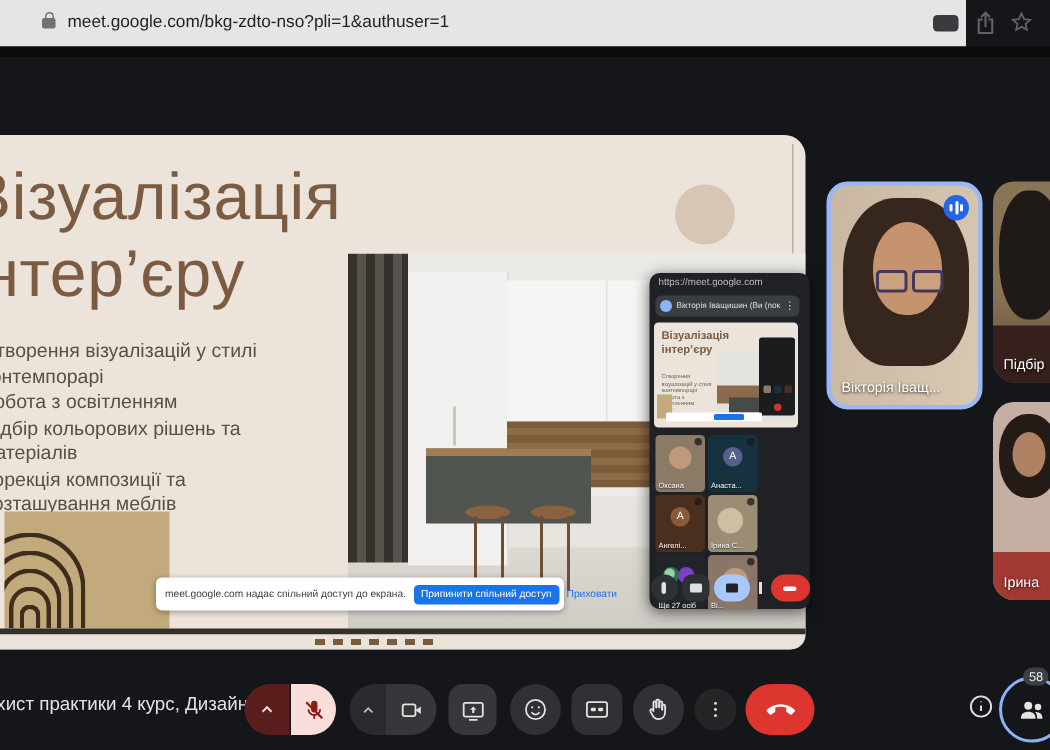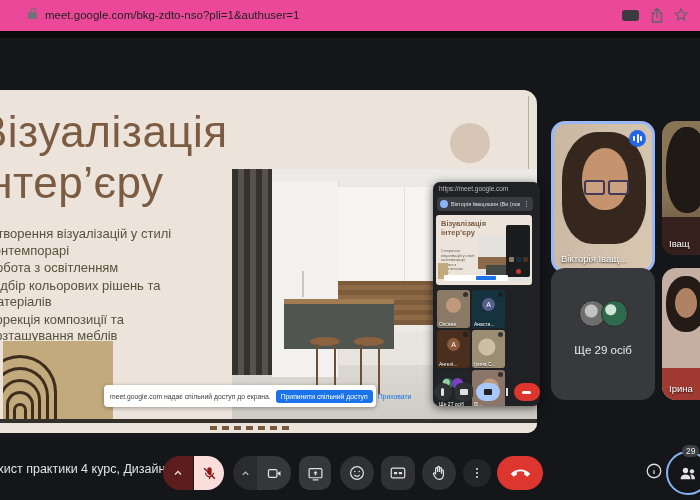--- a/index.html
+++ b/index.html
@@ -1,21 +1,21 @@
 <!DOCTYPE html>
 <html><head>
 <meta charset="utf-8">
 <style>
   html,body{margin:0;padding:0;background:#000;}
   #screen{position:relative;width:700px;height:500px;overflow:hidden;background:#151619;
           font-family:"Liberation Sans",sans-serif;}
   .abs{position:absolute;}
 
   
-  #browser-bar{left:0;top:0;width:700px;height:31px;background:#ec4899;display:flex;align-items:center;}
+  #browser-bar{left:0;top:0;width:644px;height:31px;background:#e5e5e5;display:flex;align-items:center;}
   #lock{left:28px;top:12px;width:9px;height:7px;background:#6f7276;border-radius:1.5px;}
   #lock:before{content:"";position:absolute;left:1.5px;top:-4px;width:6px;height:6px;
     border:1.5px solid #6f7276;border-bottom:none;border-radius:4px 4px 0 0;box-sizing:border-box;}
   #url-text{left:45px;top:9px;font-size:11.5px;color:#1f2023;white-space:nowrap;}
   #tab-preview{left:622px;top:10px;width:17px;height:11px;background:#3a3b3e;border-radius:3px;}
   #share-ic{left:650px;top:7px;}
   #star-ic{left:673px;top:7px;}
   #black-strip{left:0;top:31px;width:700px;height:7px;background:#0b0b0c;}
   #present-bar{left:0;top:38px;width:700px;height:30px;background:#42474b;display:flex;align-items:center;padding-left:10px;box-sizing:border-box;}
   #present-bar span{font-size:11px;color:#e8eaed;}
@@ -309,30 +309,23 @@
       <i style="height:5px;"></i>
         <i style="height:9px;"></i>
         <i style="height:5px;"></i>
     </span>
     <span class="name">Вікторія Іващ...</span>
   </div>
 
   <div id="tile-o" class="tile">
     <span class="hair"></span>
     <span class="cloth"></span>
-    <span class="name">Іващ</span>
-  </div>
-
-  <div id="tile-more" class="tile">
-    <span class="avrow">
-      <i class="a1"></i>
-      <i class="a2"></i>
-    </span>
-    <span class="txt">Ще 29 осіб</span>
-  </div>
+    <span class="name">Підбір</span>
+  </div>
+
 
   <div id="tile-n" class="tile">
     <span class="hair"></span>
     <span class="face"></span>
     <span class="cloth"></span>
     <span class="name">Ірина</span>
   </div>
 
   <div id="meeting-name" class="abs">Захист практики 4 курс, Дизайн</div>
 
@@ -403,21 +396,21 @@
     </svg>
   </div>
 
   <div id="info-btn" class="abs">
     <svg width="18" height="18" viewBox="0 0 24 24" fill="none" stroke="#dfe1e5" stroke-width="1.7">
       <circle cx="12" cy="12" r="9"></circle>
       <path d="M12 11v5"></path>
       <circle cx="12" cy="7.8" r="0.6" fill="#dfe1e5" stroke="none"></circle>
     </svg>
   </div>
-  <span id="people-badge" class="abs">29</span>
+  <span id="people-badge" class="abs">58</span>
   <div id="people-ring" class="abs" style="display:flex;align-items:center;justify-content:center;">
     <svg width="20" height="20" viewBox="0 0 24 24" fill="#e3e3e3">
       <circle cx="9" cy="9" r="3.2"></circle>
       <path d="M3.2 18.5c0-3 2.6-4.7 5.8-4.7s5.8 1.7 5.8 4.7v.9H3.2z"></path>
       <circle cx="16.8" cy="10" r="2.6"></circle>
       <path d="M15.4 13.9c2.8.2 4.9 1.7 4.9 4.4v1.1h-4.2v-1c0-1.8-.5-3.3-1.6-4.3z"></path>
     </svg>
   </div>
 
 </div>

